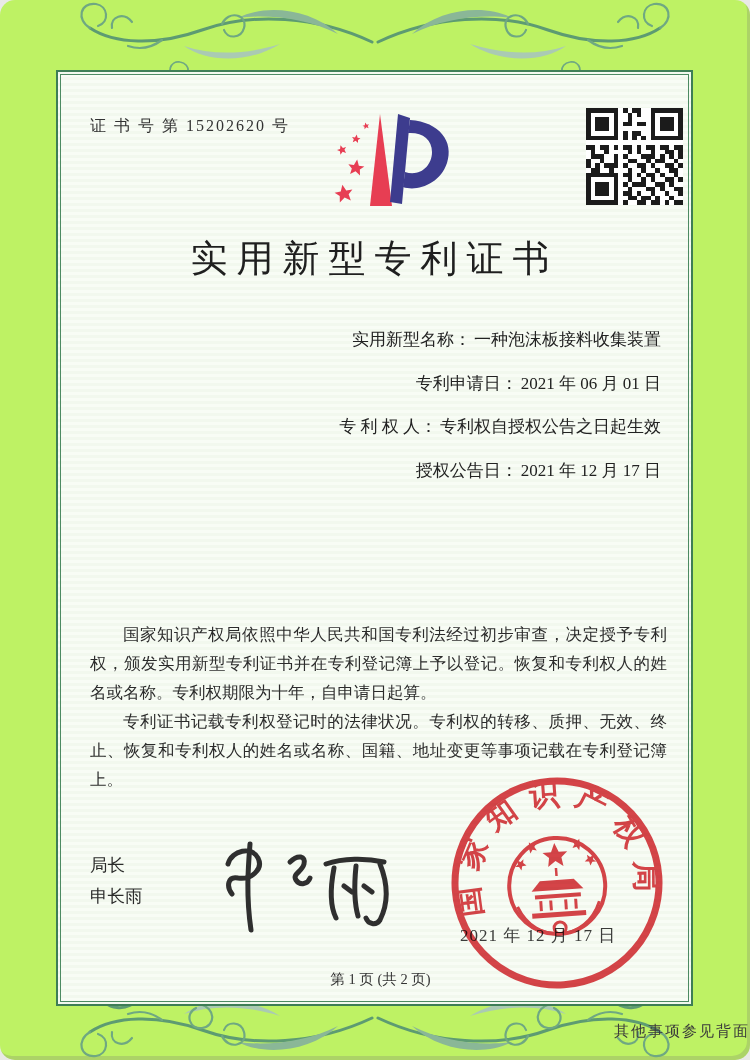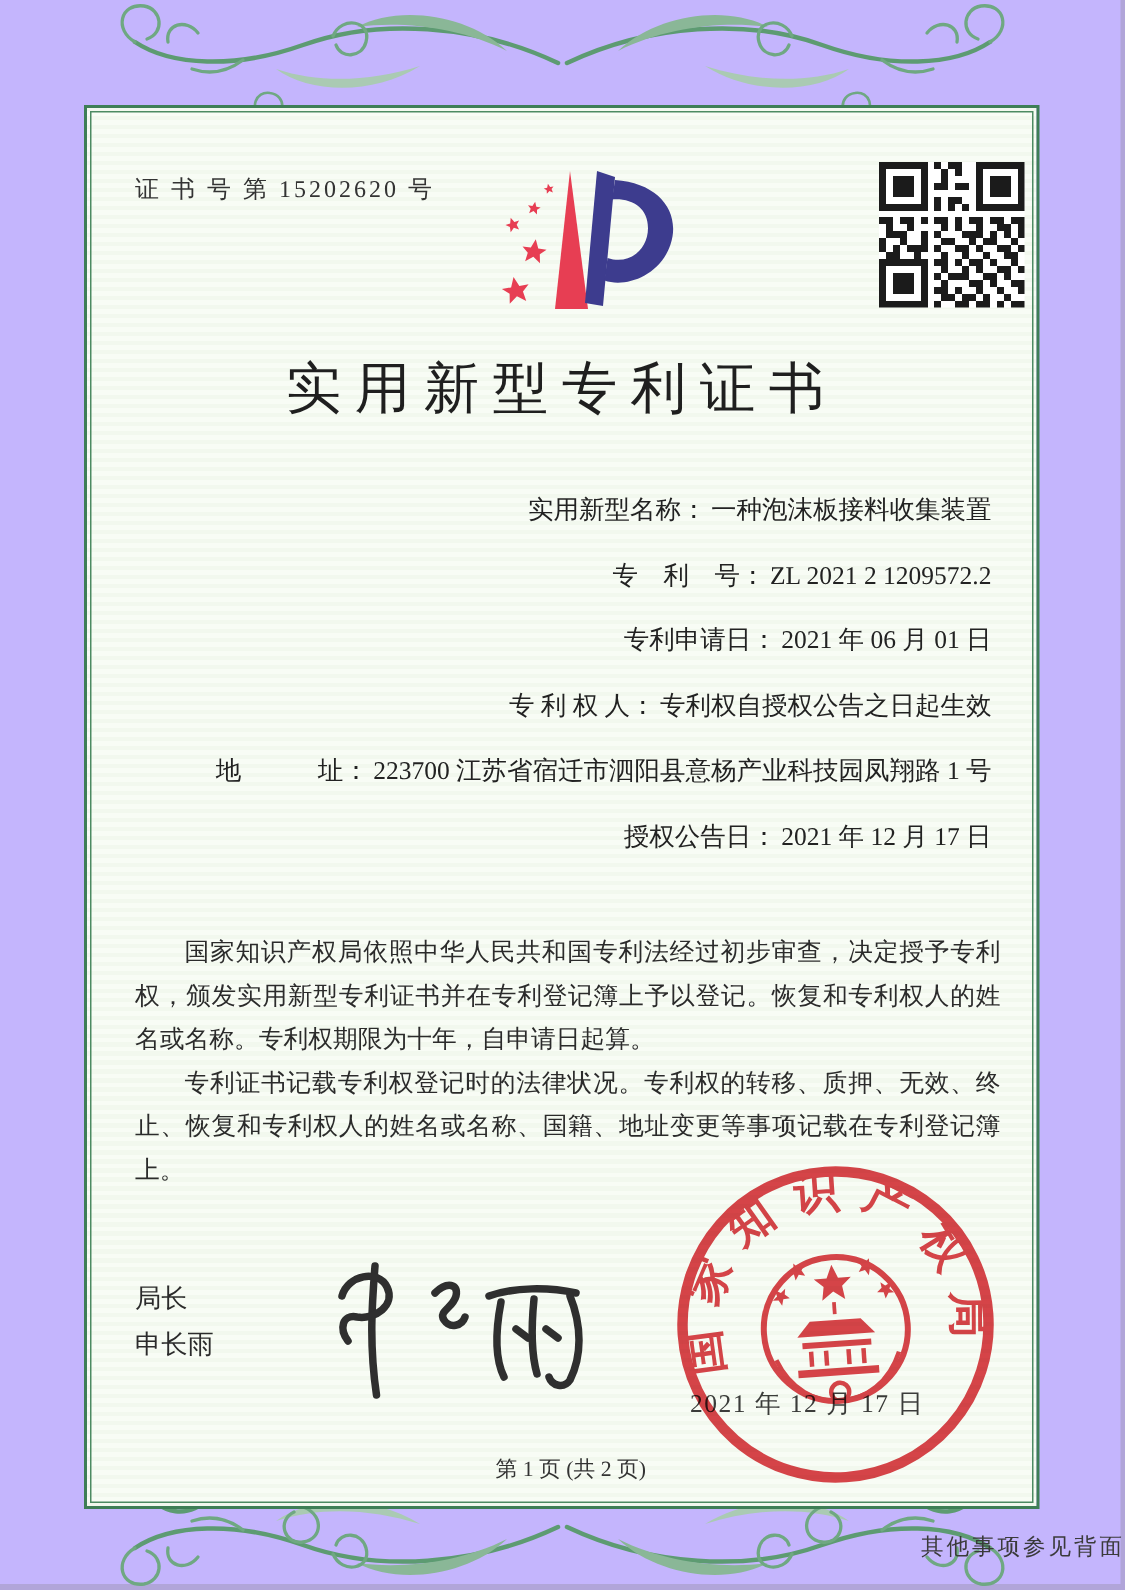--- a/index.html
+++ b/index.html
@@ -1,20 +1,20 @@
 <!DOCTYPE html>
 <html><head>
 <meta charset="utf-8">
 <style>
   html,body{margin:0;padding:0;background:#e9e9e6;}
   .page{
     position:relative;width:750px;height:1060px;margin:0 auto;
-    background:#c4b5fd;overflow:hidden;
+    background:#bef264;overflow:hidden;
     box-shadow:inset -3px -4px 0 rgba(120,120,110,.25);
-    font-family:"Liberation Serif","DejaVu Serif",serif;color:#2b2b2b;
+    font-family:"Liberation Serif","DejaVu Serif",serif;color:#2b2b2b;border-radius:15px;
   }
   .orn{position:absolute;left:0;top:0;z-index:1;pointer-events:none;}
   .st{stroke:#5d9b72;stroke-width:3;fill:none;stroke-linecap:round}
   .st2{stroke:#6fa882;stroke-width:2.2;fill:none;stroke-linecap:round}
   .lf{fill:#8ab797}.lf2{fill:#aacab3}
   .frame{
     position:absolute;left:56px;top:70px;width:637px;height:936px;z-index:2;
     border:2.5px solid #3e7e56;box-sizing:border-box;
     background:repeating-linear-gradient(0deg,#f2f8ee 0 3px,#f8fcf5 3px 6px);
   }
@@ -113,30 +113,24 @@
       </g>
     </svg>
 
     <h1 class="title">实用新型专利证书</h1>
 
     <div class="fields">
       <div class="row">
         <span class="lbl">实用新型名称：</span><span class="val">一种泡沫板接料收集装置</span>
       </div>
       <div class="row">
-        <span class="lbl">专　利　号：</span><span class="val">ZL 2021 2 1209572.2</span>
-      </div>
-      <div class="row">
         <span class="lbl">专利申请日：</span><span class="val">2021 年 06 月 01 日</span>
       </div>
       <div class="row">
         <span class="lbl">专 利 权 人：</span><span class="val">专利权自授权公告之日起生效</span>
-      </div>
-      <div class="row">
-        <span class="lbl">地　　　址：</span><span class="val">223700 江苏省宿迁市泗阳县意杨产业科技园凤翔路 1 号</span>
       </div>
       <div class="row row-grant">
         <span class="lbl">授权公告日：</span><span class="val">2021 年 12 月 17 日</span>
       </div>
     </div>
 
     <div class="paras">
       <p>国家知识产权局依照中华人民共和国专利法经过初步审查，决定授予专利权，颁发实用新型专利证书并在专利登记簿上予以登记。恢复和专利权人的姓名或名称。专利权期限为十年，自申请日起算。</p>
       <p>专利证书记载专利权登记时的法律状况。专利权的转移、质押、无效、终止、恢复和专利权人的姓名或名称、国籍、地址变更等事项记载在专利登记簿上。</p>
     </div>

